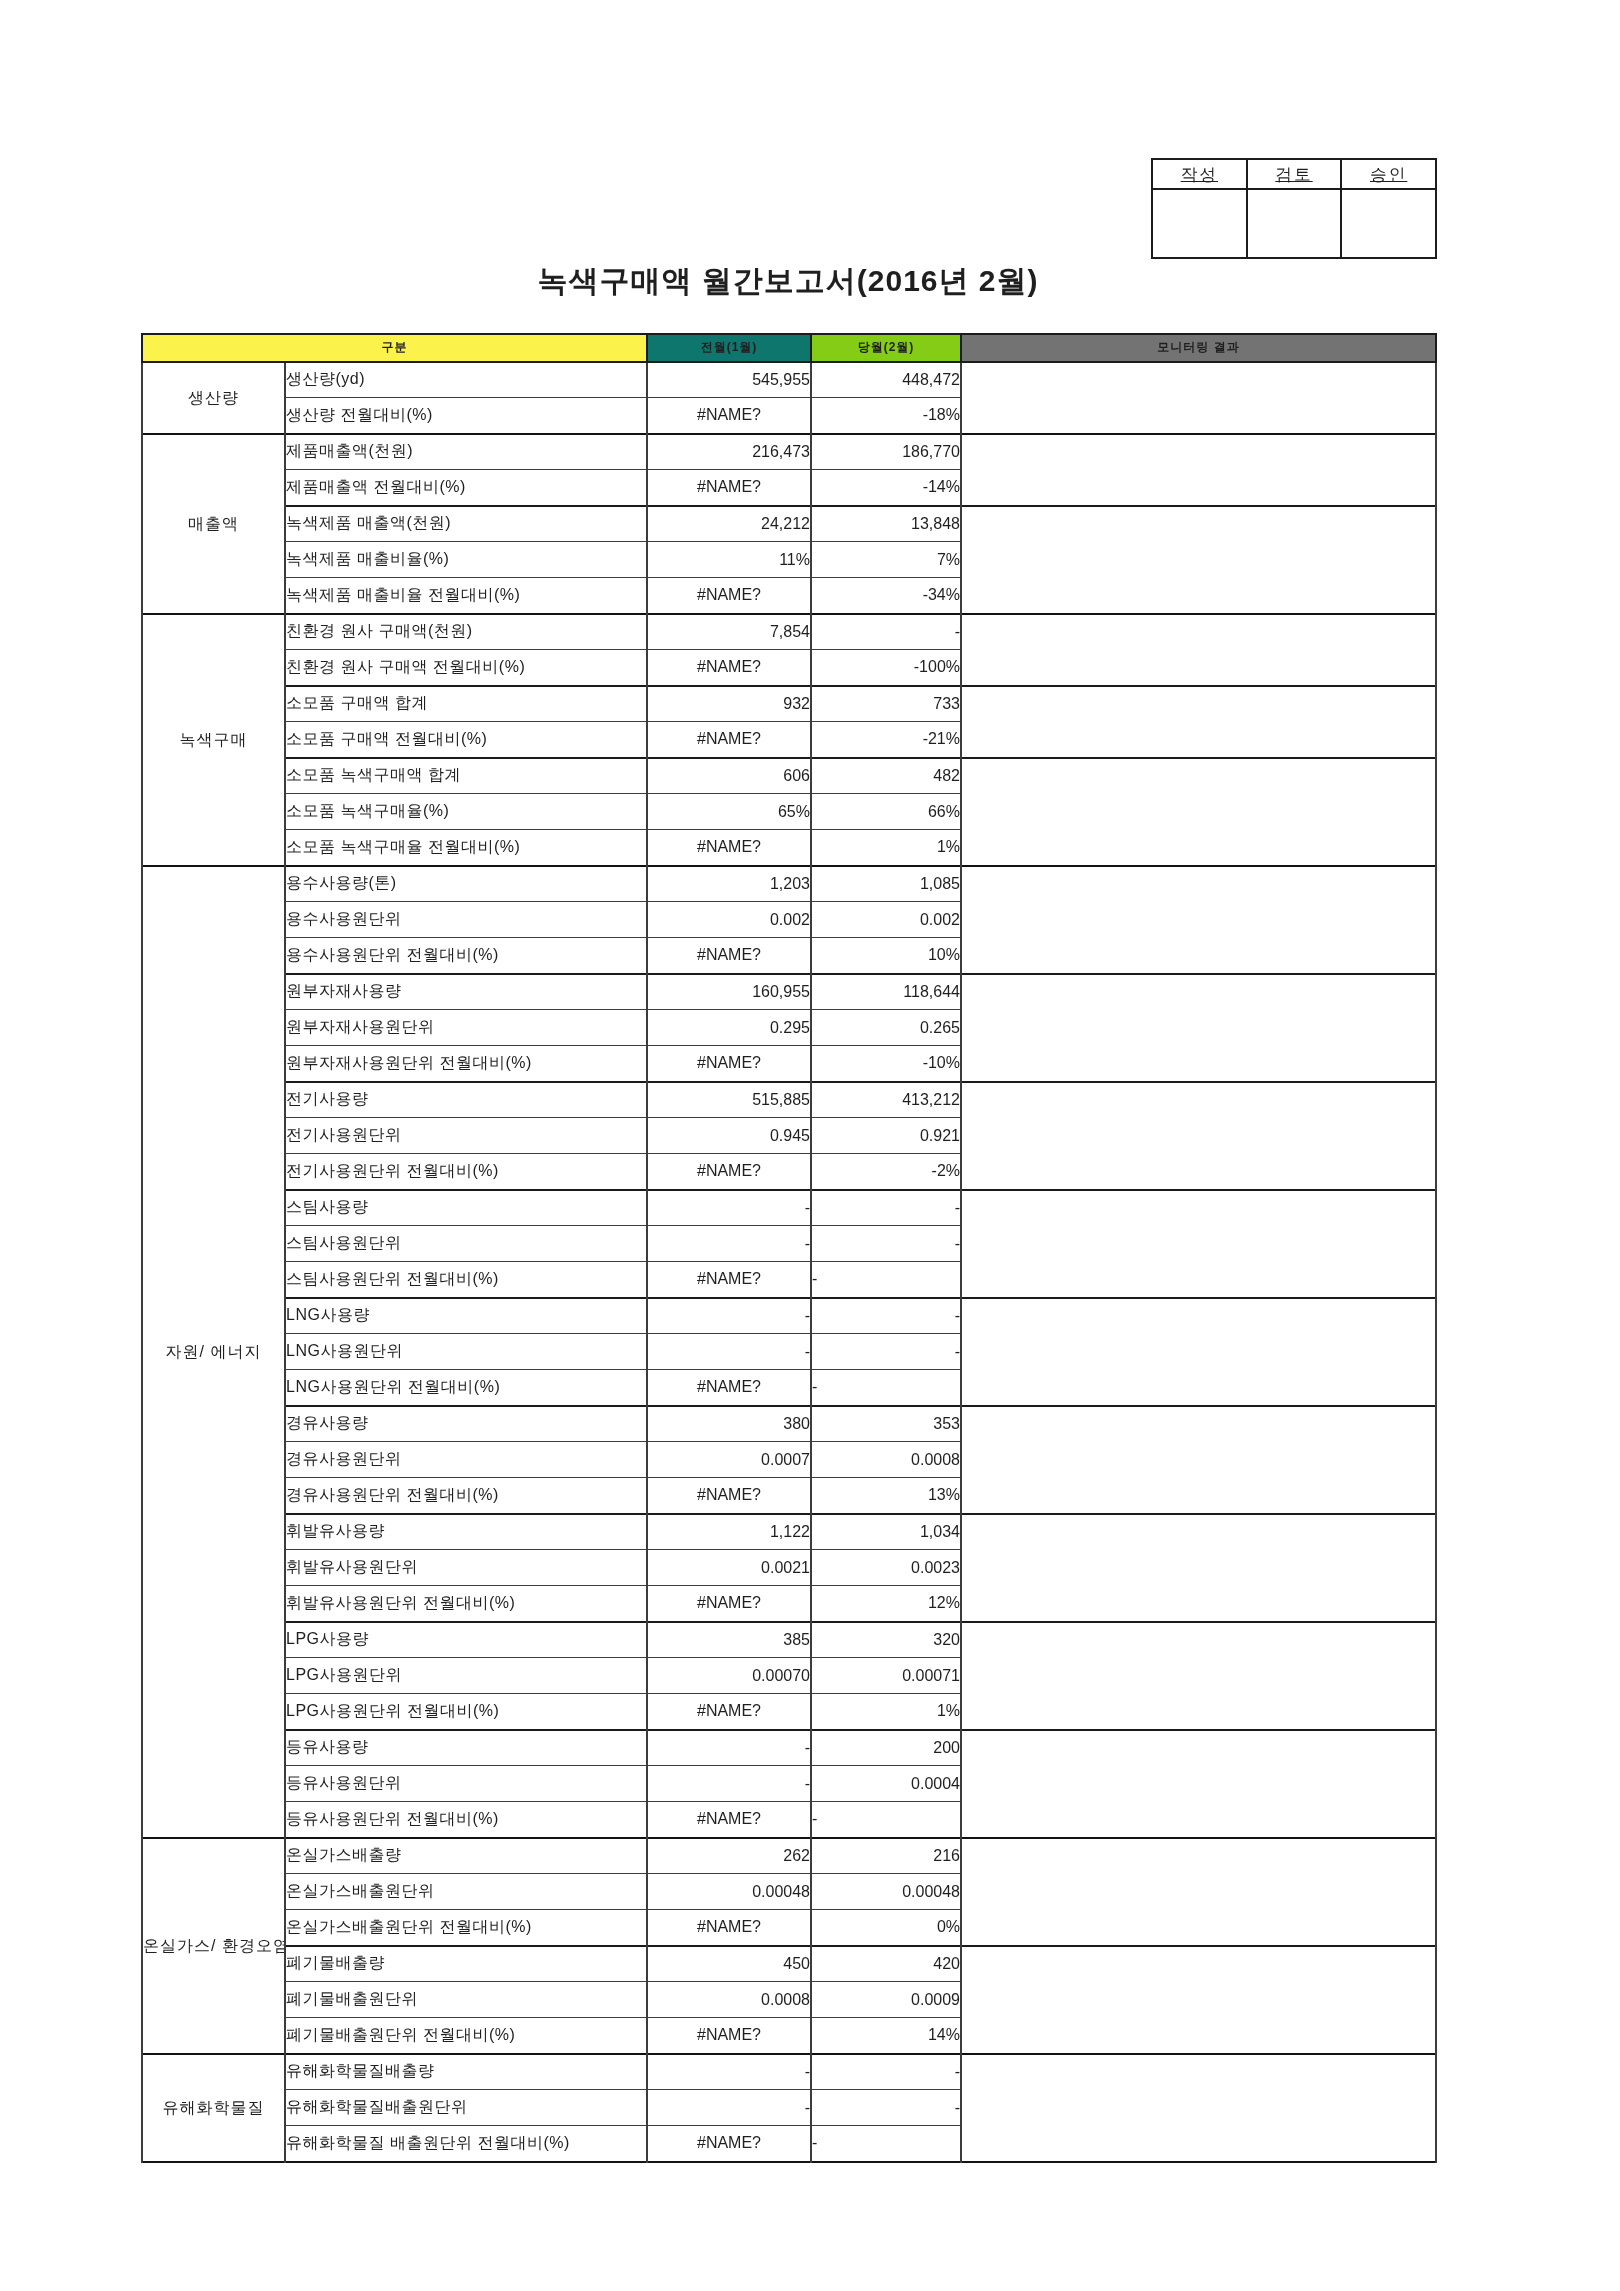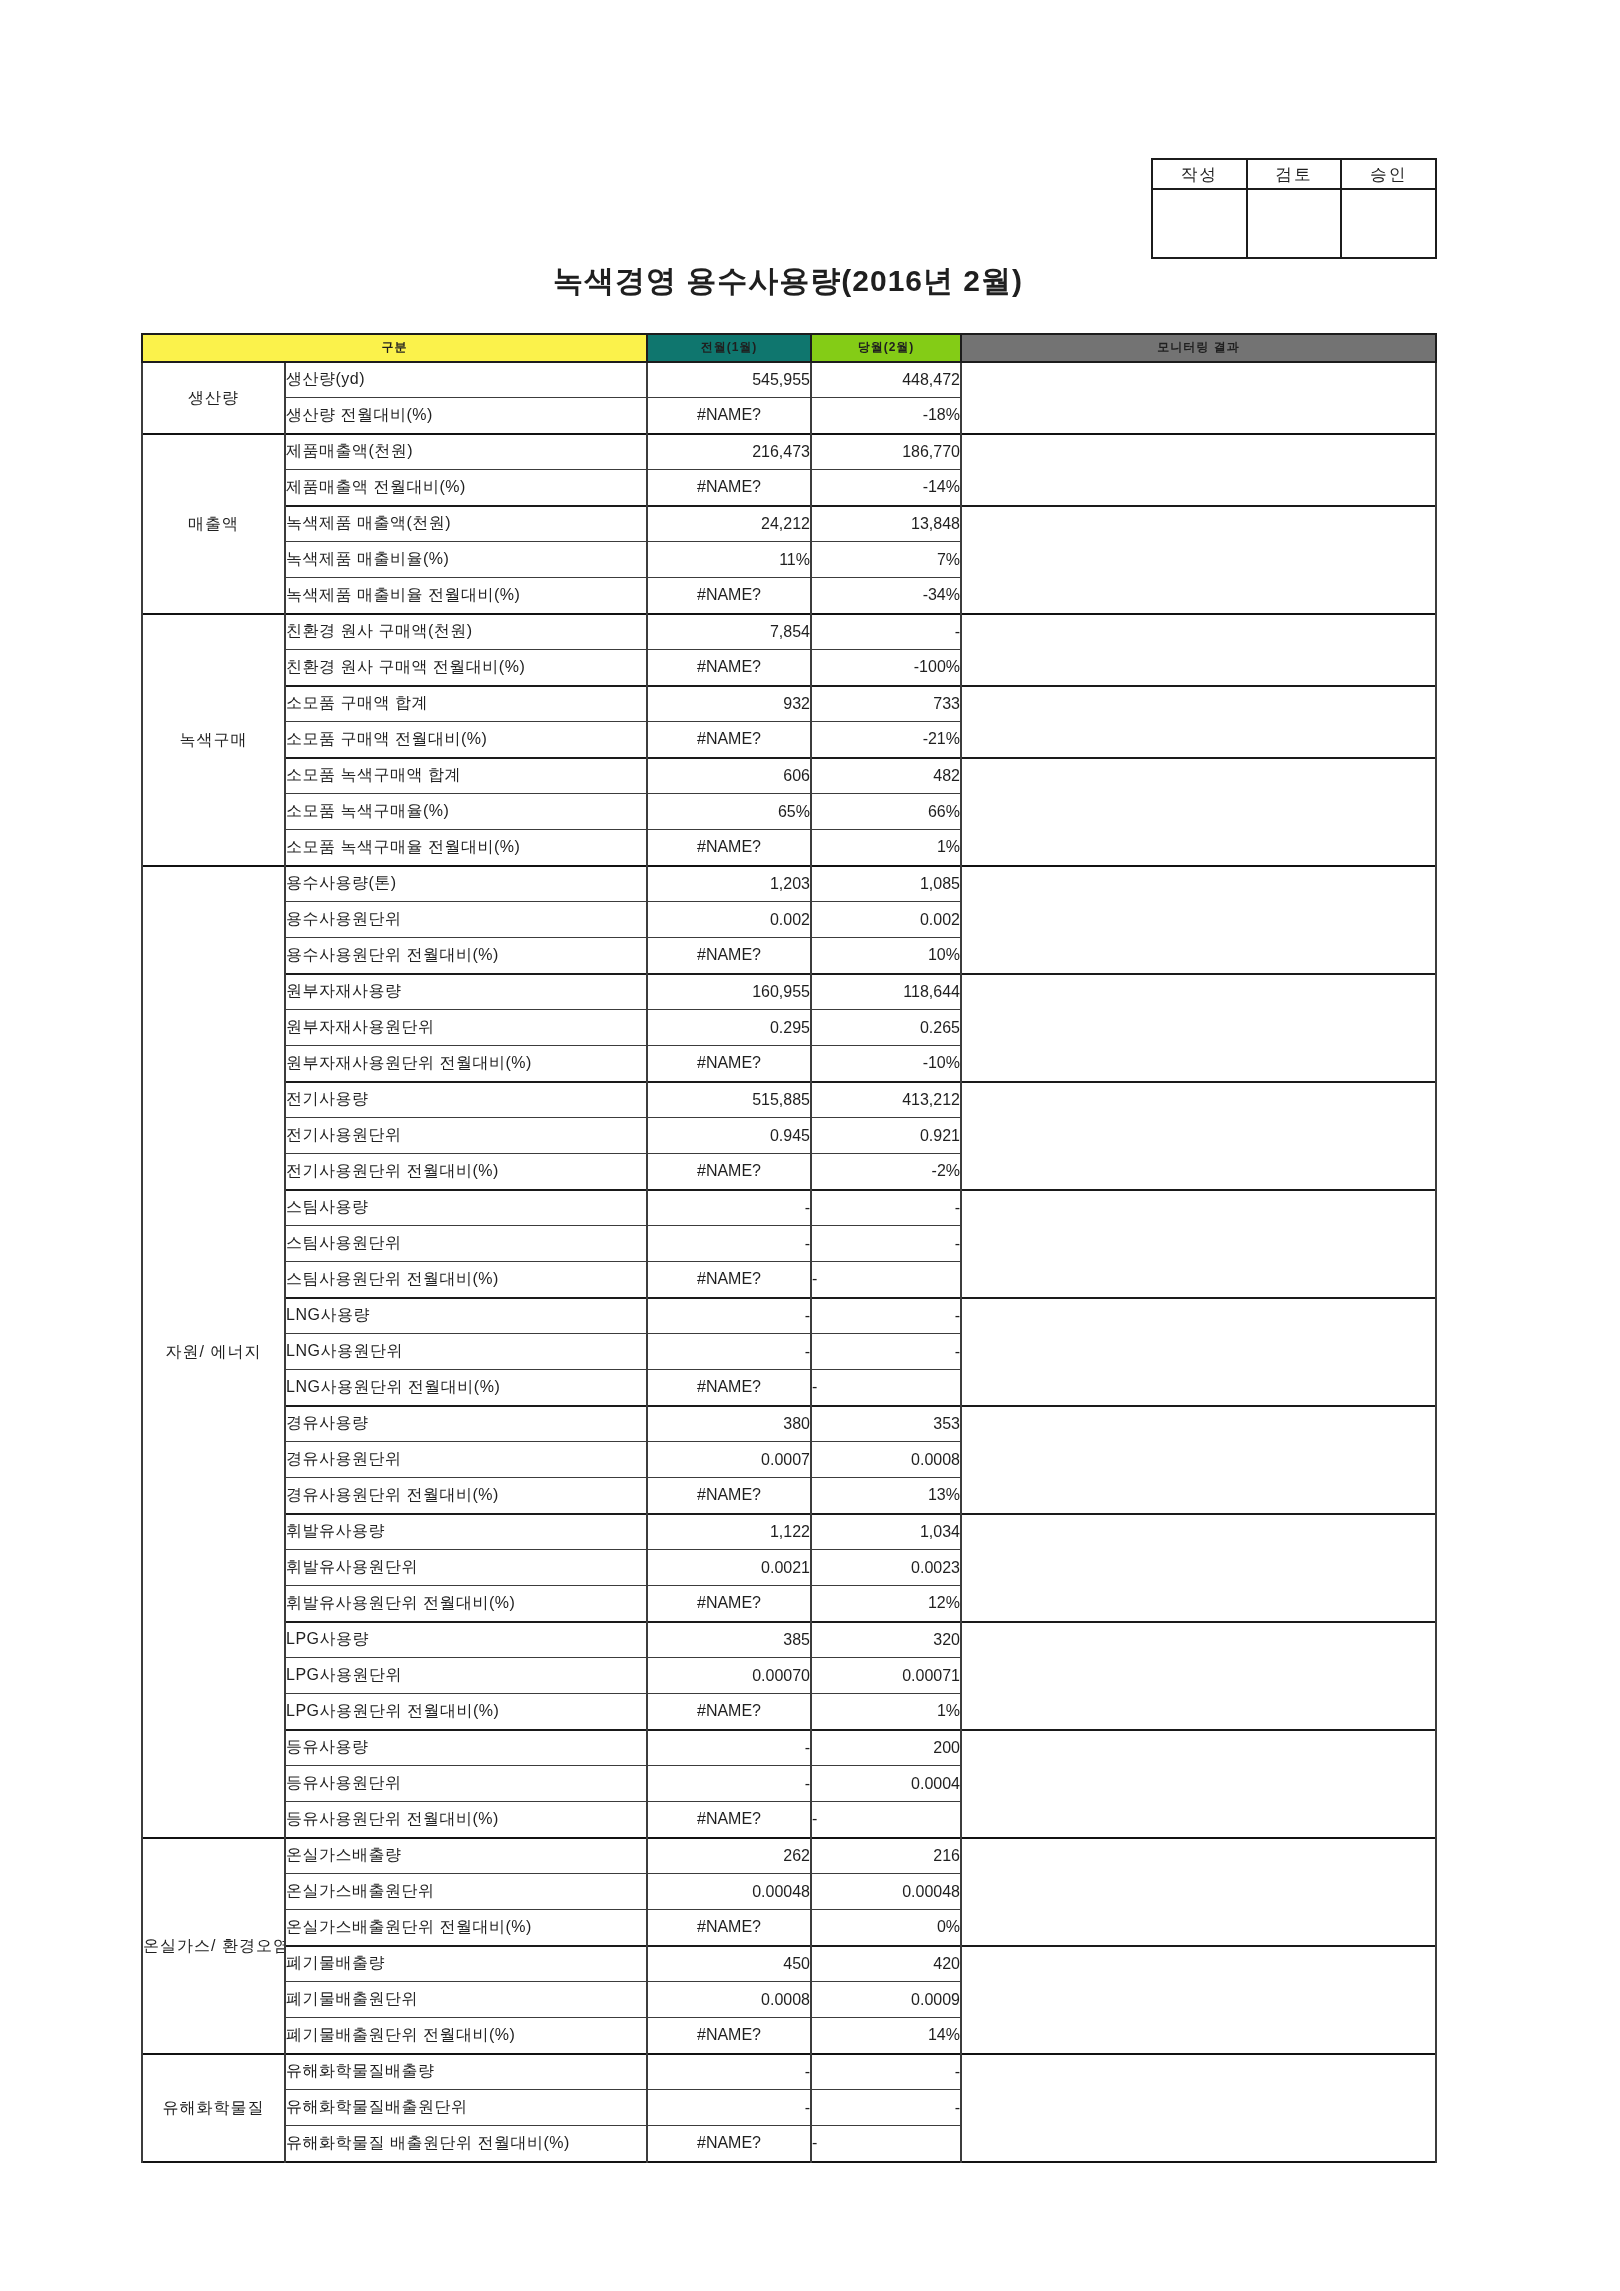--- a/index.html
+++ b/index.html
@@ -7,21 +7,21 @@
     width:1620px; height:2292px; position:relative;
     background:#ffffff; color:#1f1f1f;
     font-family:"Liberation Sans", sans-serif;
   }
 
   
   .approval {
     position:absolute; left:1151px; top:158px; width:286px;
     border:2.5px solid #1c1c1c; box-sizing:border-box; background:#fff;
   }
-  .approval .hdr { display:flex; }
+  .approval .hdr { display:flex;text-decoration:underline; }
   .approval .hdr .cell {
     flex:1; height:30px; display:flex; align-items:center; justify-content:center;
     font-size:16.7px; letter-spacing:2px;
     border-right:2px solid #1c1c1c; border-bottom:2px solid #1c1c1c; box-sizing:border-box;
   }
   .approval .hdr .cell:last-child { border-right:none; }
   .approval .bdy { display:flex; height:67px; }
   .approval .bdy .cell { flex:1; border-right:2px solid #1c1c1c; box-sizing:border-box; }
   .approval .bdy .cell:last-child { border-right:none; }
 
@@ -69,21 +69,21 @@
     <div class="cell">검토</div>
     <div class="cell">승인</div>
   </div>
   <div class="bdy">
     <div class="cell"></div>
     <div class="cell"></div>
     <div class="cell"></div>
   </div>
 </div>
 
-<div class="title">녹색경영 용수사용량(2016년 2월)</div>
+<div class="title">녹색구매액 월간보고서(2016년 2월)</div>
 
 <table class="report">
   <colgroup>
     <col style="width:143px">
     <col style="width:362px">
     <col style="width:164px">
     <col style="width:150px">
     <col style="width:475px">
   </colgroup>
   <thead>

